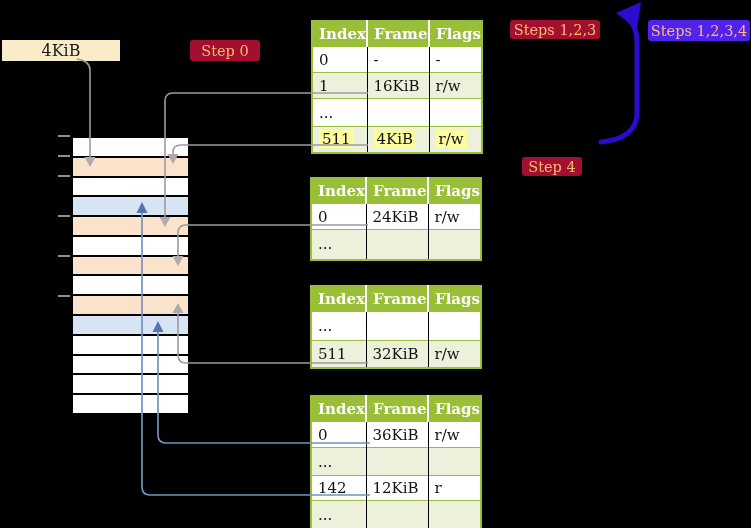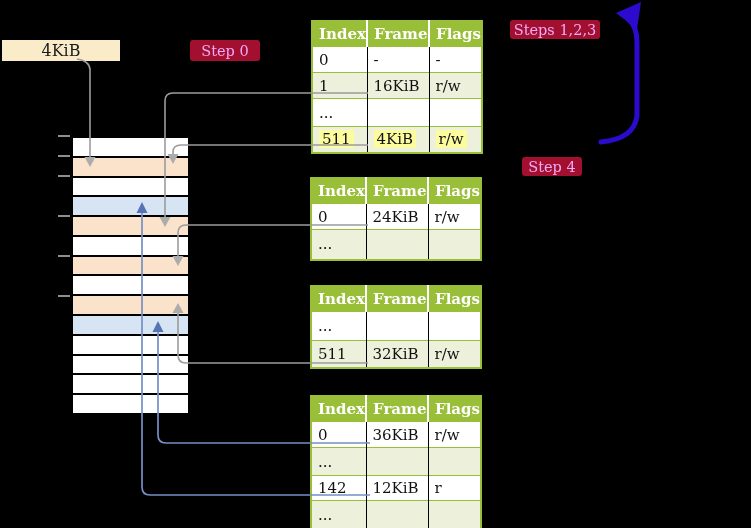--- a/index.html
+++ b/index.html
@@ -11,21 +11,21 @@
   .cell{flex:1 1 0;border-top:2px solid #000;}
   .cell:first-child{border-top:none;}
   .cell.white{background:#ffffff;}
   .cell.peach{background:var(--peach);}
   .cell.blue{background:var(--cellblue);}
   .tick{position:absolute;left:58px;width:12px;height:2px;background:#8f8f8f;}
   
   .plabel{position:absolute;display:flex;align-items:center;justify-content:center;
           color:#1a1a1a;background:var(--cream);font-size:16px;}
   .chip{position:absolute;display:flex;align-items:center;justify-content:center;
-        color:#f0abfc;background:var(--crimson);border-radius:3px;font-size:14.5px;}
+        color:#fdba74;background:var(--crimson);border-radius:3px;font-size:14.5px;}
   .chip.violet{background:var(--violet);}
   
   table.ptable{position:absolute;border-collapse:collapse;table-layout:fixed;width:170px;
                background:#fff;border:2.5px solid var(--green);font-size:15px;color:#111;}
   .ptable th{background:var(--green);color:#fff;font-weight:bold;text-align:left;
              height:24px;padding:0 0 0 6px;font-size:15px;}
   .ptable th + th{border-left:2px solid #fff;}
   .ptable td{padding:0 0 0 6px;border-top:1.8px solid var(--green);background:#fff;
              overflow:hidden;white-space:nowrap;}
   .ptable td + td{border-left:1.4px solid #000;}
@@ -73,20 +73,23 @@
   <div class="plabel" style="left:2px;top:40px;width:118px;height:21px;">
     <span>4KiB</span>
   </div>
 
   <div class="chip" style="left:190px;top:40px;width:70px;height:21px;">
     <span>Step 0</span>
   </div>
   <div class="chip" style="left:510px;top:20px;width:90px;height:19px;">
     <span>Steps 1,2,3</span>
   </div>
+  <div class="chip violet" style="left:648px;top:20px;width:102px;height:21px;">
+    <span>Steps 1,2,3,4</span>
+  </div>
   <div class="chip" style="left:522px;top:157px;width:60px;height:19px;">
     <span>Step 4</span>
   </div>
 
   <table class="ptable" style="left:311px;top:20px;">
     <colgroup>
         <col style="width:55px">
         <col style="width:62px">
         <col style="width:53px">
       </colgroup>

